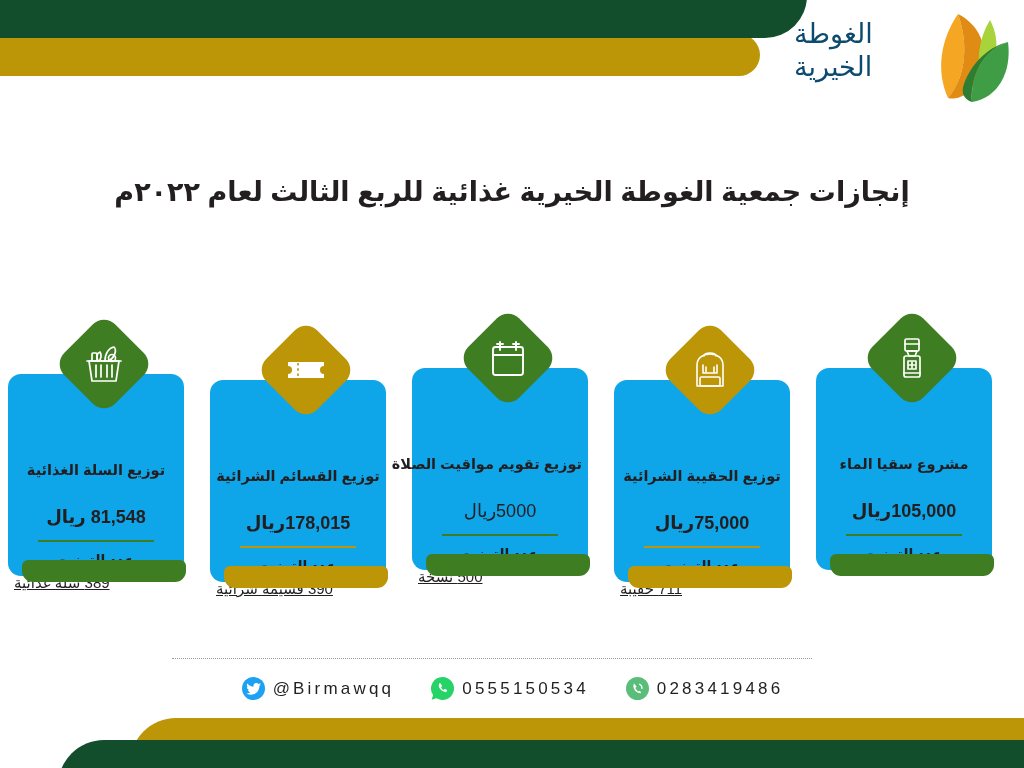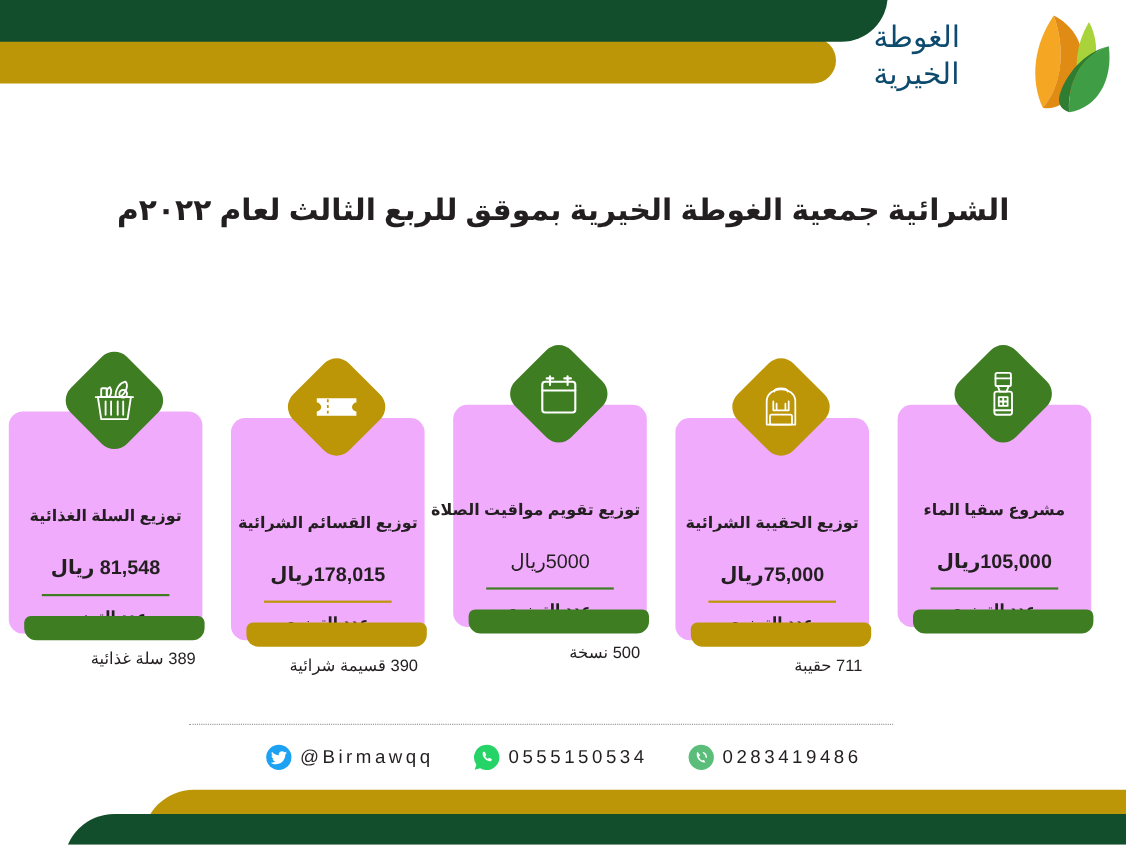--- a/index.html
+++ b/index.html
@@ -99,21 +99,21 @@
   .card {
     position: absolute;
     width: 192px;
   }
   .card-body {
     position: absolute;
     left: 0;
     top: 46px;
     width: 176px;
     height: 202px;
-    background: #f0abfc;
+    background: #0ea5e9;
     border-radius: 13px;
     box-sizing: border-box;
   }
   .card-tab {
     position: absolute;
     left: 14px;
     top: 232px;
     width: 164px;
     height: 22px;
     border-bottom-left-radius: 11px;
@@ -181,29 +181,30 @@
     left: 6px;
     right: 6px;
     text-align: center;
     font-size: 14px;
     font-weight: bold;
     color: #231f20;
     direction: rtl;
   }
   .card-count {
     position: absolute;
-    top: 216px;
+    top: 200px;
     left: 6px;
     right: 6px;
-    text-align: right;
+    text-align: left;
     font-size: 15px;
     font-weight: normal;
     color: #231f20;
     direction: rtl;
     white-space: nowrap;
+    text-decoration: underline;
   }
 
   
   .divider {
     position: absolute;
     left: 172px;
     top: 658px;
     width: 640px;
     height: 0;
     border-top: 1.5px dotted #9a9a9a;
@@ -276,21 +277,21 @@
         <path d="M88 36 C64 44 50 68 52 96 C78 92 92 66 88 36 Z" fill="#3f9e45"></path>
         <path d="M52 96 C50 68 64 44 88 36 C70 40 52 56 44 78 C41 86 43 93 52 96 Z" fill="#2e7d32"></path>
       </svg>
     </div>
     <div class="logo-text">
       <div class="logo-line">الغوطة</div>
       <div class="logo-line">الخيرية</div>
     </div>
   </div>
 
-  <div class="title">الشرائية جمعية الغوطة الخيرية بموقق للربع الثالث لعام ٢٠٢٢م</div>
+  <div class="title">إنجازات جمعية الغوطة الخيرية غذائية للربع الثالث لعام ٢٠٢٢م</div>
 
   <div class="cards">
 
     <div class="card" style="left:0px; top:46px;">
       <div class="card-body">
         <div class="card-title">توزيع السلة الغذائية</div>
         <div class="card-amount">81,548 ريال</div>
         <div class="card-rule" style="background:#3f7d23;"></div>
         <div class="card-sub">عدد التوزيع</div>
         <div class="card-count">389 سلة غذائية</div>

